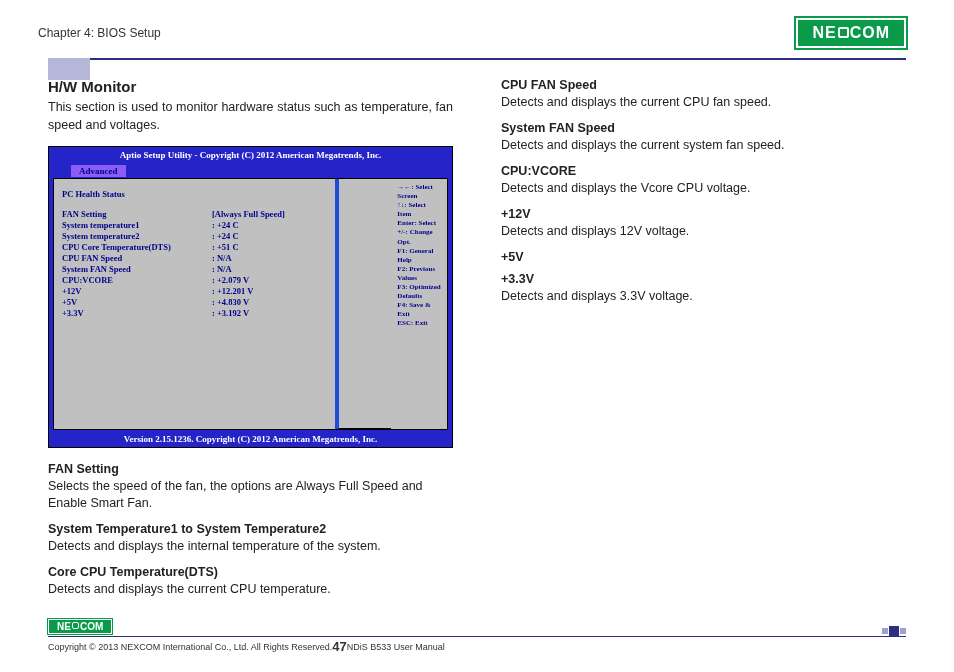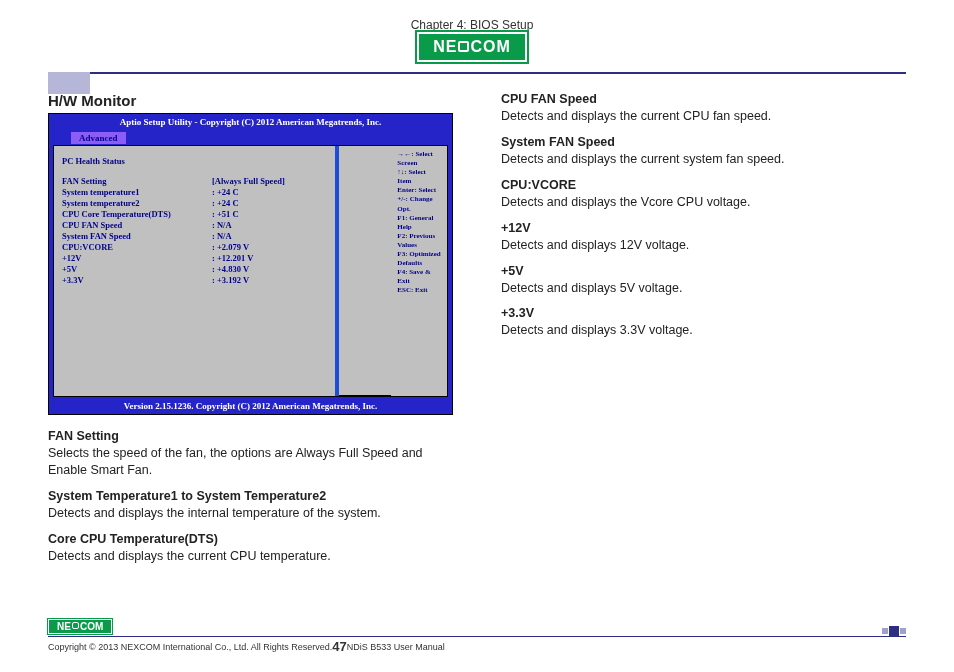--- a/index.html
+++ b/index.html
@@ -10,21 +10,20 @@
     width: 954px;
     height: 672px;
     position: relative;
     box-sizing: border-box;
   }
   .header {
     display: flex;
     justify-content: space-between;
     align-items: center;
     padding: 18px 48px 4px 38px;
-    flex-direction: column;
   }
   .chapter {
     font-size: 12px;
     color: #333;
   }
   .logo {
     background: #0a9b4a;
     color: #fff;
     font-weight: bold;
     padding: 4px 14px;
@@ -218,20 +217,21 @@
       <span>COM</span>
   </div>
 </div>
 <div class="hr">
     <div class="tab-hr"></div>
   </div>
 
 <div class="content">
   <div class="col">
     <h2 class="section-title">H/W Monitor</h2>
+    <div class="intro">This section is used to monitor hardware status such as temperature, fan speed and voltages.</div>
 
     <div class="bios">
       <div class="bios-top">Aptio Setup Utility - Copyright (C) 2012 American Megatrends, Inc.</div>
       <div><span class="bios-tab">Advanced</span></div>
       <div class="bios-body">
         <div class="bios-left">
           <div class="bios-head-row">PC Health Status</div>
           <div id="bios-rows">
               <div class="bios-row">
                 <span class="k">FAN Setting</span>
@@ -306,21 +306,20 @@
   <div class="col" id="right-col">
       <div class="item-title">CPU FAN Speed</div>
       <div class="item-desc">Detects and displays the current CPU fan speed.</div>
       <div class="item-title">System FAN Speed</div>
       <div class="item-desc">Detects and displays the current system fan speed.</div>
       <div class="item-title">CPU:VCORE</div>
       <div class="item-desc">Detects and displays the Vcore CPU voltage.</div>
       <div class="item-title">+12V</div>
       <div class="item-desc">Detects and displays 12V voltage.</div>
       <div class="item-title">+5V</div>
-      <div class="item-desc">Detects and displays 5V voltage.</div>
       <div class="item-title">+3.3V</div>
       <div class="item-desc">Detects and displays 3.3V voltage.</div>
     </div>
 </div>
 
 <div class="deco">
   <span></span>
     <span class="big"></span>
     <span></span>
 </div>

